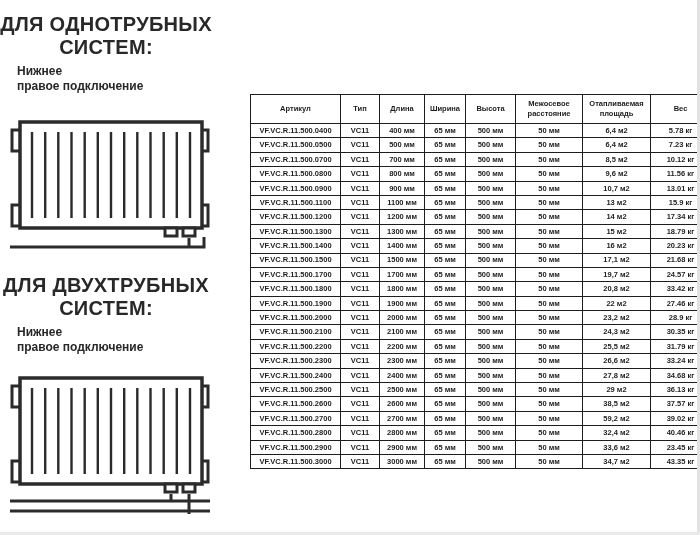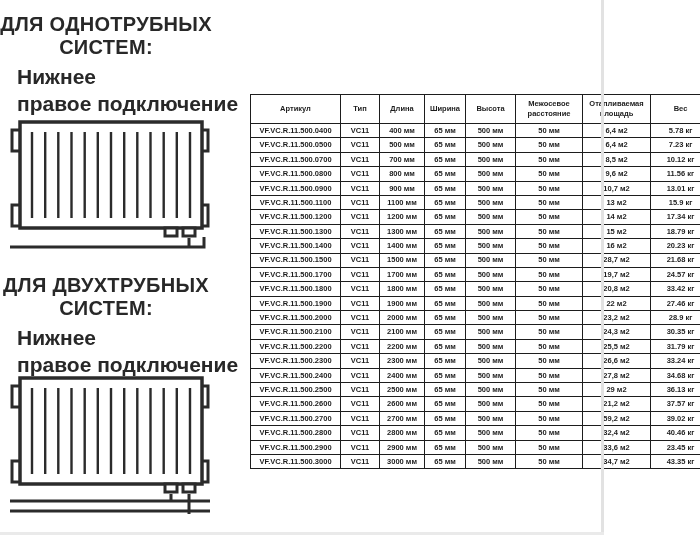--- a/index.html
+++ b/index.html
@@ -2,36 +2,36 @@
 <html><head>
 <meta charset="utf-8">
 <style>
   * { margin: 0; padding: 0; box-sizing: border-box; }
   html, body { width: 700px; height: 535px; }
   body {
     background: #ffffff;
     font-family: "Liberation Sans", sans-serif;
     overflow: hidden;
   }
-  .page { position: relative; width: 604px; height: 535px; background: #ffffff; }
+  .page { position: relative; width: 700px; height: 535px; background: #ffffff; }
 
   
   .section-heading {
     position: absolute; left: 0; width: 212px;
     text-align: center;
     font-weight: bold; font-size: 20px; line-height: 1.17;
     letter-spacing: .3px;
     color: #282828;
     white-space: pre-line;
   }
   .heading-1 { top: 13px; }
   .heading-2 { top: 274px; }
   .connection-label {
     position: absolute; left: 17px;
-    font-weight: bold; font-size: 21px; line-height: 1.28;
+    font-weight: bold; font-size: 12px; line-height: 1.28;
     color: #282828;
     white-space: pre-line;
   }
   .connection-1 { top: 64px; }
   .connection-2 { top: 325px; }
   .diagram-1 { position: absolute; left: 8px; top: 110px; }
   .diagram-2 { position: absolute; left: 8px; top: 368px; }
 
   
   table.spec {
@@ -239,21 +239,21 @@
           <td>16 м2</td>
           <td>20.23 кг</td>
         </tr>
         <tr>
           <td>VF.VC.R.11.500.1500</td>
           <td>VC11</td>
           <td>1500 мм</td>
           <td>65 мм</td>
           <td>500 мм</td>
           <td>50 мм</td>
-          <td>28,7 м2</td>
+          <td>17,1 м2</td>
           <td>21.68 кг</td>
         </tr>
         <tr>
           <td>VF.VC.R.11.500.1700</td>
           <td>VC11</td>
           <td>1700 мм</td>
           <td>65 мм</td>
           <td>500 мм</td>
           <td>50 мм</td>
           <td>19,7 м2</td>
@@ -339,21 +339,21 @@
           <td>29 м2</td>
           <td>36.13 кг</td>
         </tr>
         <tr>
           <td>VF.VC.R.11.500.2600</td>
           <td>VC11</td>
           <td>2600 мм</td>
           <td>65 мм</td>
           <td>500 мм</td>
           <td>50 мм</td>
-          <td>21,2 м2</td>
+          <td>38,5 м2</td>
           <td>37.57 кг</td>
         </tr>
         <tr>
           <td>VF.VC.R.11.500.2700</td>
           <td>VC11</td>
           <td>2700 мм</td>
           <td>65 мм</td>
           <td>500 мм</td>
           <td>50 мм</td>
           <td>59,2 м2</td>

